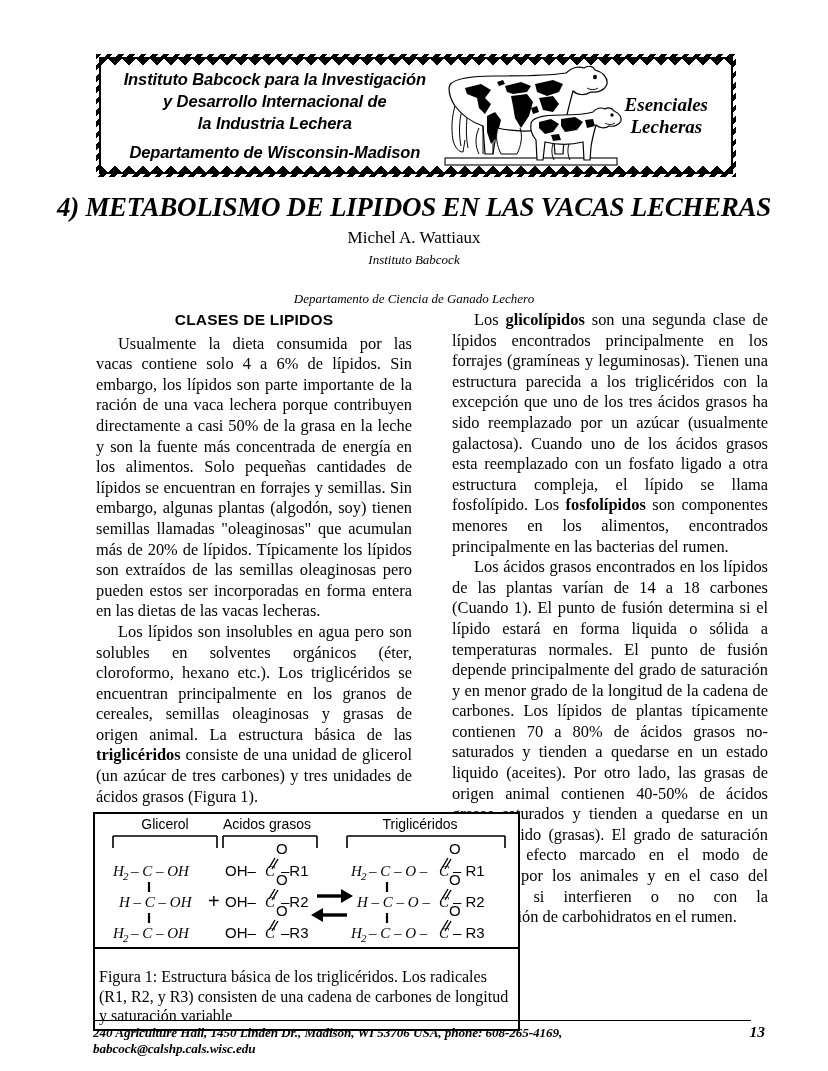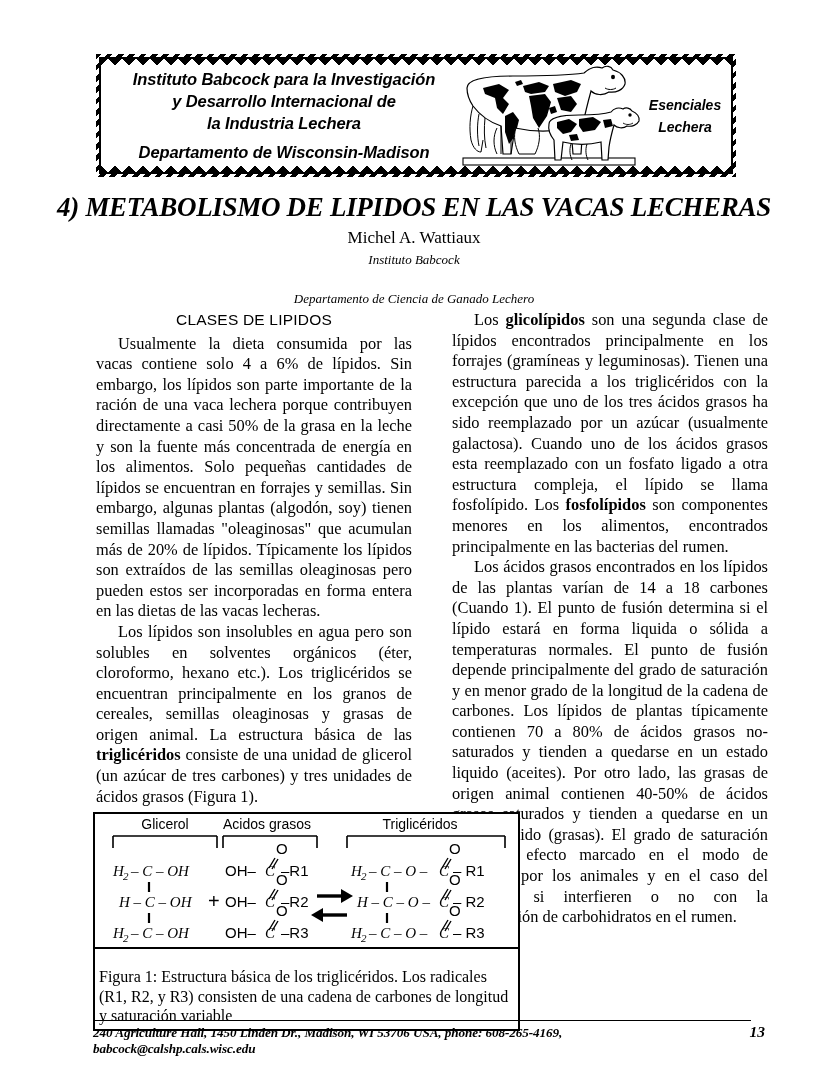--- a/index.html
+++ b/index.html
@@ -84,26 +84,26 @@
     width: 190px;
     height: 108px;
     position: relative;
     flex: 0 0 auto;
   }
   .cow-art svg { display: block; }
 
   .esenciales {
     flex: 1 1 auto;
     text-align: center;
-    font-family: Liberation Sans, sans-serif;
+    font-family: Liberation Serif, serif;
     font-style: italic;
     font-weight: bold;
-    font-size: 14px;
+    font-size: 19px;
     line-height: 22px;
-    padding-right: 4px;
+    padding-right: 23px;
   }
 
   
   .doc-title {
     position: absolute;
     left: 0;
     top: 180px;
     width: 828px;
     text-align: center;
     font-family: "Liberation Serif", serif;
@@ -131,21 +131,21 @@
     width: 316px;
     font-size: 16.4px;
     line-height: 20.6px;
     text-align: justify;
   }
   .col-left  { left: 96px; }
   .col-right { left: 452px; }
 
   .section-head {
     font-family: "Liberation Sans", sans-serif;
-    font-weight: normal;
+    font-weight: bold;
     font-size: 15.5px;
     text-align: center;
     margin-bottom: 3px;
     letter-spacing: 0.2px;
   }
   .para { text-indent: 22px; margin: 0; }
   .para + .para { margin-top: 0px; }
   b { font-weight: bold; }
 
   
@@ -277,21 +277,21 @@
             <path d="M104,60 L116,57 L124,62 L118,70 L110,72 L104,66 Z"></path>
             <path d="M126,57 L140,55 L148,60 L142,68 L130,70 L126,64 Z"></path>
             <path d="M150,58 L158,57 L160,64 L152,66 Z"></path>
             <path d="M116,73 L124,72 L126,78 L118,79 Z"></path>
           </g>
         </svg>
       </div>
 
       <div class="esenciales">
         <div>Esenciales</div>
-        <div>Lechera</div>
+        <div>Lecheras</div>
       </div>
     </div>
   </div>
 
   <div class="doc-title">4) METABOLISMO DE LIPIDOS EN LAS VACAS LECHERAS</div>
   <div class="byline author1">Michel A. Wattiaux</div>
   <div class="byline affil1">Instituto Babcock</div>
   <div class="byline affil2">Departamento de Ciencia de Ganado Lechero</div>
 
   <div class="col col-left">

